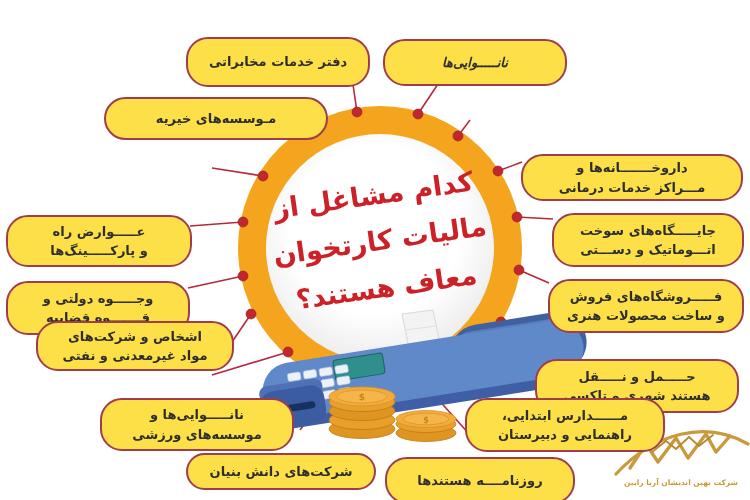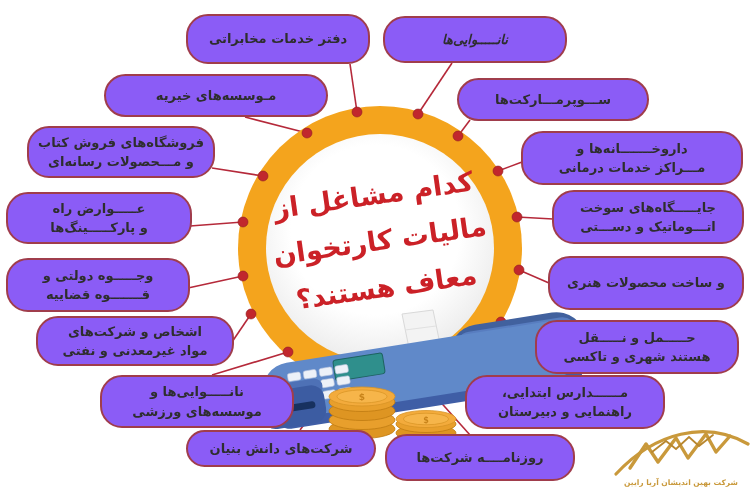--- a/index.html
+++ b/index.html
@@ -5,24 +5,24 @@
   html,body{margin:0;padding:0;background:#fff;}
   .stage{position:relative;width:750px;height:500px;background:#ffffff;overflow:hidden;
          font-family:"DejaVu Sans", sans-serif;}
   svg.layer{position:absolute;left:0;top:0;width:750px;height:500px;}
   .layer-base{z-index:1;}
   .layer-art{z-index:3;pointer-events:none;}
   .center-title{position:absolute;left:252px;top:172px;width:256px;z-index:2;
       transform:rotate(-8deg);text-align:center;direction:rtl;
       color:#cb2127;font-weight:bold;font-size:27px;line-height:1.72;}
   .bubble{position:absolute;z-index:4;box-sizing:border-box;
-      background:#8b5cf6;border:2px solid #a03d4c;border-radius:22px;
+      background:#fde047;border:2px solid #a03d4c;border-radius:22px;
       display:flex;flex-direction:column;align-items:center;justify-content:center;
       text-align:center;direction:rtl;color:#2e2e2e;font-weight:bold;
-      font-size:13px;line-height:1.5;padding:2px 8px;}
+      font-size:13px;line-height:1.5;padding:2px 8px;margin-top:23px;}
   .bubble span{display:block;white-space:nowrap;}
   .connector{stroke:#b5293a;stroke-width:1.6;}
   .dot{fill:#c1272d;stroke:#8e1d22;stroke-width:0.6;}
   .logo-caption{font-size:7.5px;font-weight:bold;fill:#c9993b;direction:rtl;}
 </style>
 </head>
 <body>
 
 <div class="stage">
 
@@ -137,62 +137,56 @@
 
   <div class="bubble" style="left:186px;top:14px;width:184px;height:50px;">
     <span>دفتر خدمات مخابراتی</span>
   </div>
   <div class="bubble" style="left:383px;top:16px;width:184px;height:47px;font-style:italic;">
     <span>نانـــــوایی‌ها</span>
   </div>
   <div class="bubble" style="left:104px;top:74px;width:224px;height:43px;">
     <span>مـوسسه‌های خیریه</span>
   </div>
-  <div class="bubble" style="left:27px;top:126px;width:188px;height:52px;">
-    <span>فروشگاه‌های فروش کتاب</span>
-    <span>و مـــحصولات رسانه‌ای</span>
-  </div>
   <div class="bubble" style="left:6px;top:192px;width:186px;height:52px;">
     <span>عـــــوارض راه</span>
     <span>و پارکـــــینگ‌ها</span>
   </div>
   <div class="bubble" style="left:6px;top:258px;width:184px;height:54px;">
     <span>وجـــــوه دولتی و</span>
     <span>قـــــــوه قضاییه</span>
   </div>
-  <div class="bubble" style="left:36px;top:316px;width:198px;height:50px;">
+  <div class="bubble" style="left:36px;top:298px;width:198px;height:50px;">
     <span>اشخاص و شرکت‌های</span>
     <span>مواد غیرمعدنی و نفتی</span>
   </div>
   <div class="bubble" style="left:100px;top:375px;width:194px;height:53px;">
     <span>نانـــــوایی‌ها و</span>
     <span>موسسه‌های ورزشی</span>
   </div>
   <div class="bubble" style="left:186px;top:430px;width:190px;height:37px;">
     <span>شرکت‌های دانش بنیان</span>
   </div>
-  <div class="bubble" style="left:457px;top:78px;width:192px;height:43px;">
-    <span>ســـوپرمـــارکت‌ها</span>
-  </div>
-  <div class="bubble" style="left:521px;top:131px;width:222px;height:54px;">
+  <div class="bubble" style="left:521px;top:131px;width:222px;height:47px;">
     <span>داروخـــــــانه‌ها و</span>
     <span>مـــراکز خدمات درمانی</span>
   </div>
   <div class="bubble" style="left:552px;top:190px;width:192px;height:54px;">
     <span>جایـــــگاه‌های سوخت</span>
     <span>اتـــوماتیک و دســـتی</span>
   </div>
   <div class="bubble" style="left:548px;top:256px;width:196px;height:54px;">
+    <span>فـــــروشگاه‌های فروش</span>
     <span>و ساخت محصولات هنری</span>
   </div>
-  <div class="bubble" style="left:535px;top:320px;width:204px;height:54px;">
+  <div class="bubble" style="left:535px;top:336px;width:204px;height:54px;">
     <span>حـــــمل و نـــــقل</span>
     <span>هستند شهری و تاکسی</span>
   </div>
   <div class="bubble" style="left:465px;top:375px;width:200px;height:54px;">
     <span>مــــــدارس ابتدایی،</span>
     <span>راهنمایی و دبیرستان</span>
   </div>
   <div class="bubble" style="left:385px;top:434px;width:190px;height:47px;">
-    <span>روزنامــــه شرکت‌ها</span>
+    <span>روزنامــــه هستند‌ها</span>
   </div>
 
 </div>
 
 </body></html>

